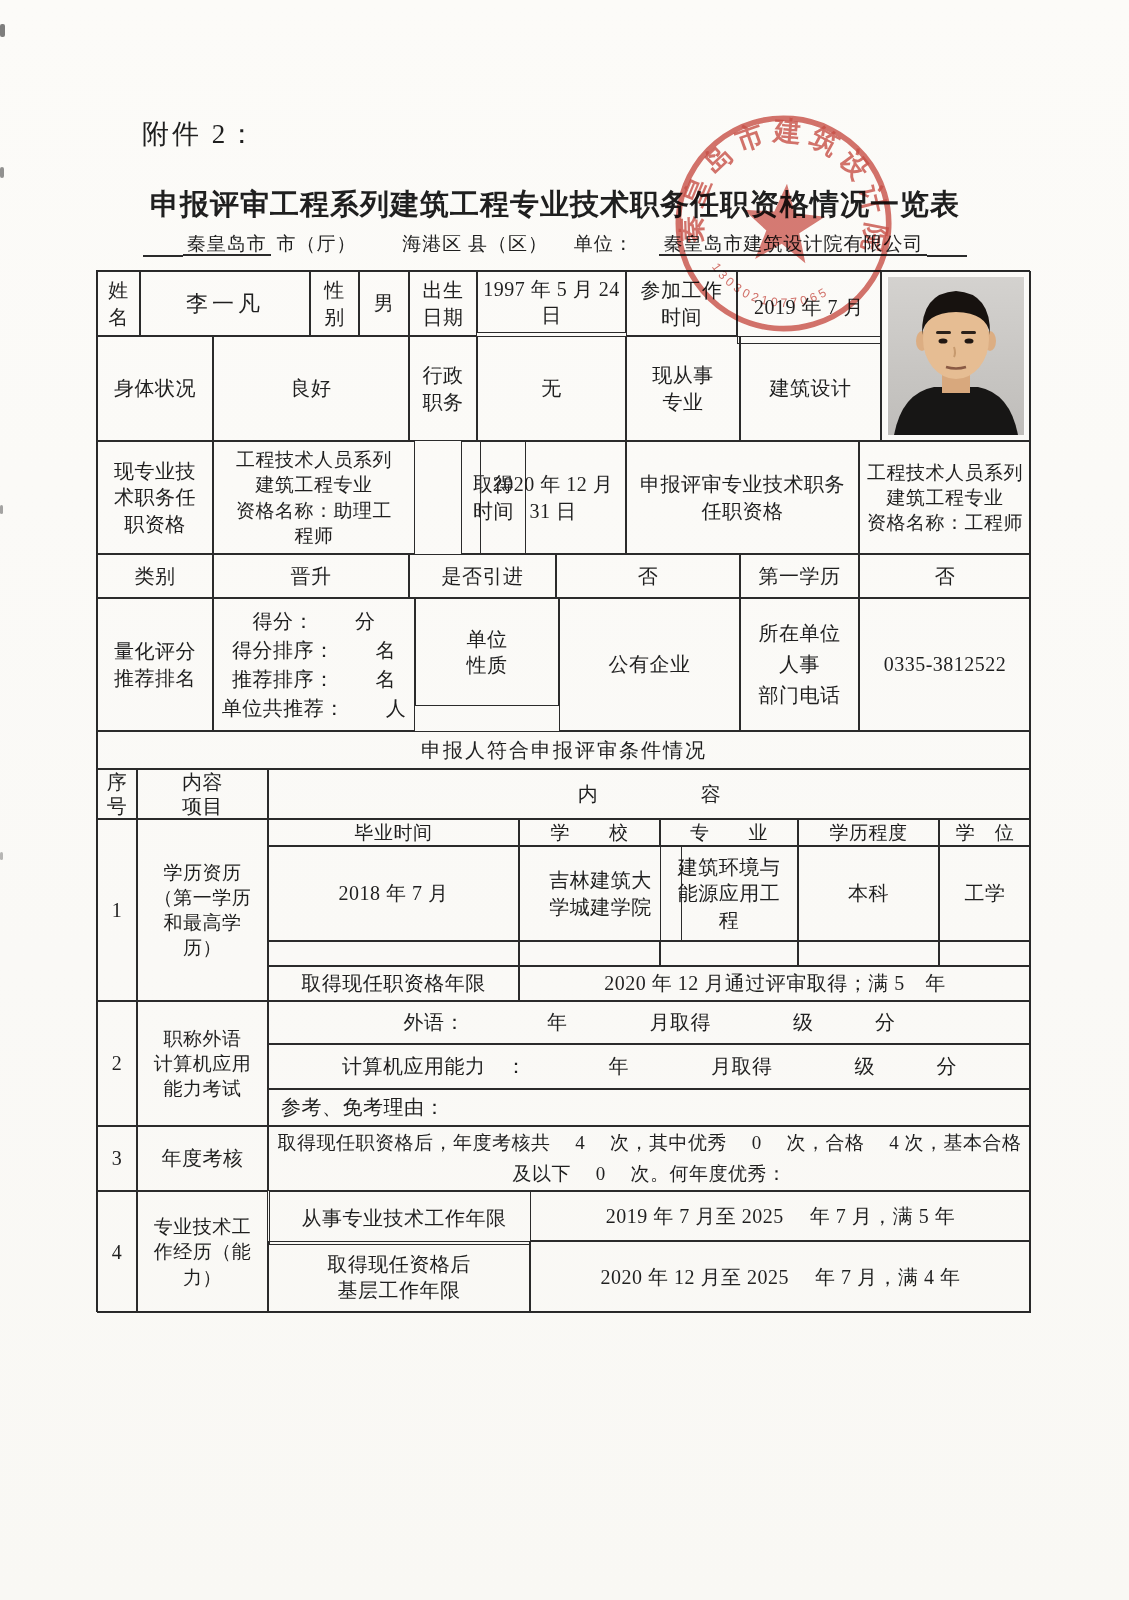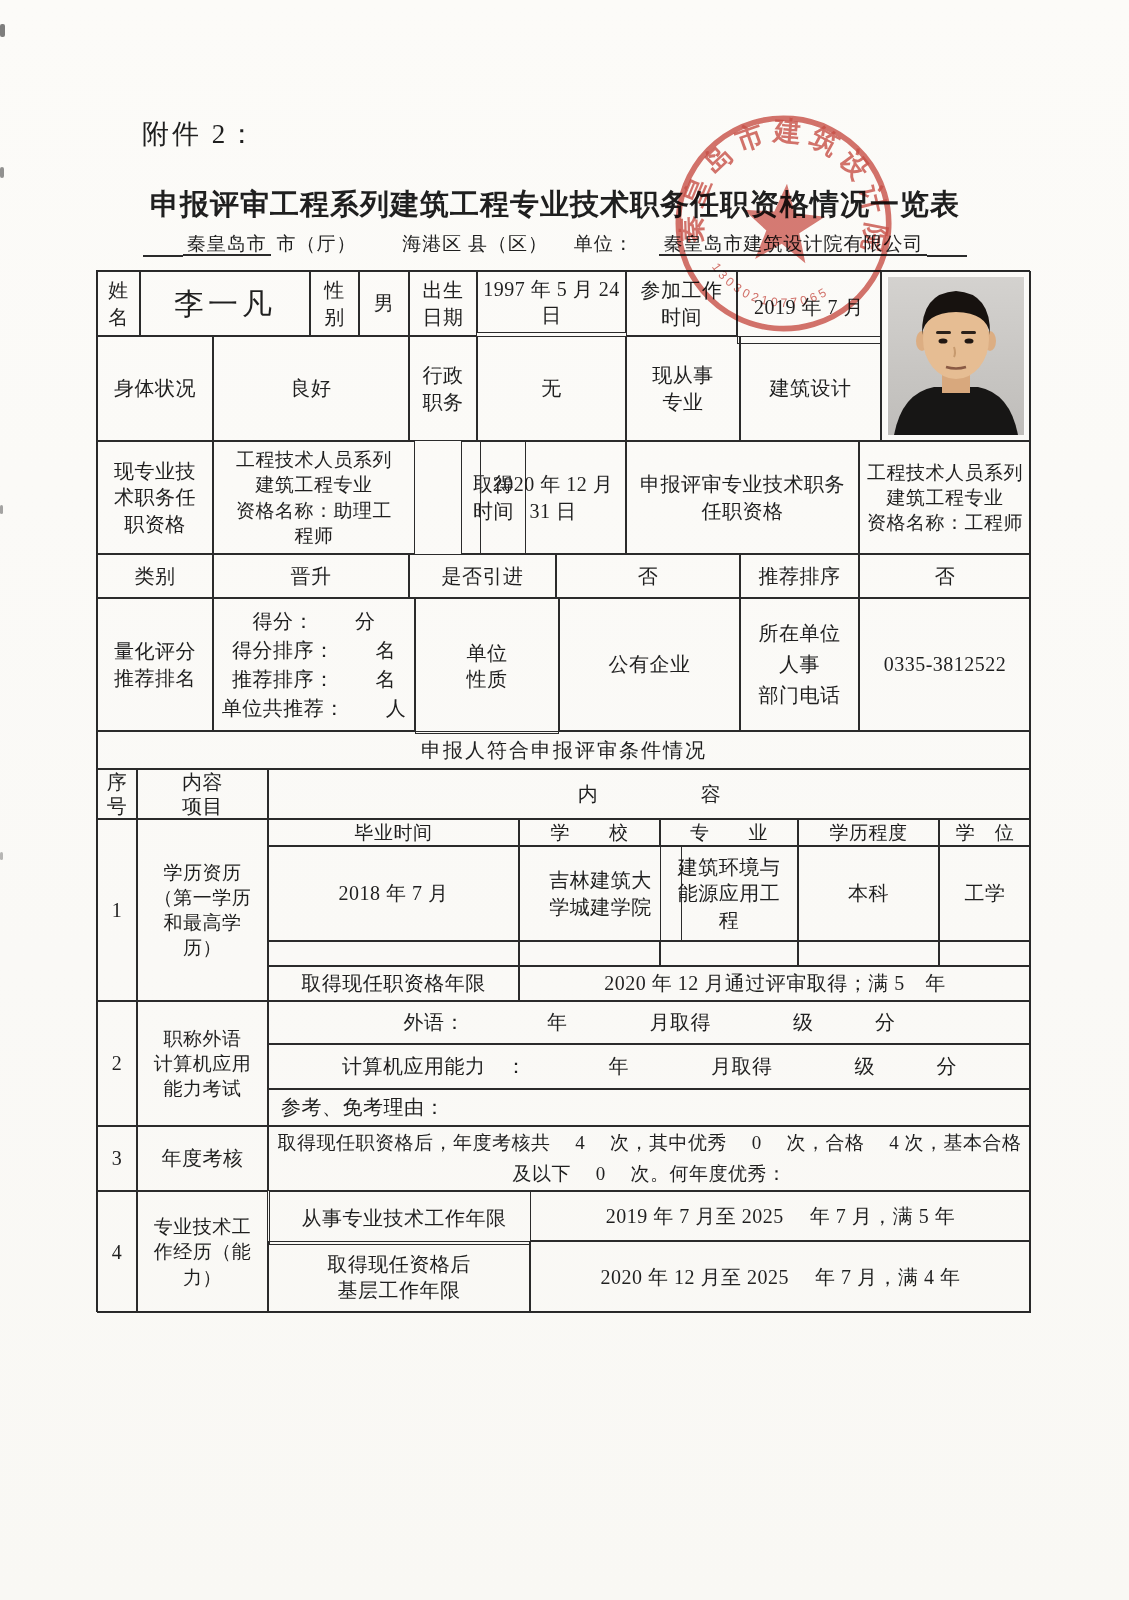--- a/index.html
+++ b/index.html
@@ -18,21 +18,21 @@
   .fill-underline{border-bottom:2px solid #2b2b2b;padding:0 4px;}
   #form-table{position:absolute;left:96px;top:270px;width:934px;height:1042px;border:1px solid #272727;box-sizing:border-box;}
   .cell{
     position:absolute;display:flex;align-items:center;justify-content:center;
     border:1px solid #2b2b2b;box-sizing:border-box;
     text-align:center;white-space:pre-line;line-height:1.32;
     font-size:20px;letter-spacing:.5px;overflow:hidden;
   }
   .al{justify-content:flex-start;text-align:left;padding-left:12px;}
   .f19{font-size:19px;}
-  .f22{font-size:30px;}
+  .f22{font-size:22px;}
   #photo-cell{padding:5px;}
   #photo-frame{width:100%;height:100%;background:#fdfdfd;display:flex;align-items:center;justify-content:center;}
   #seal{position:absolute;left:668px;top:104px;width:232px;height:240px;mix-blend-mode:multiply;opacity:.93;transform:rotate(5deg);pointer-events:none;}
 </style>
 </head>
 <body>
 <div id="page">
 
   <div class="artifact" style="left:0;top:24px;width:5px;height:13px;opacity:.65;"></div>
   <div class="artifact" style="left:0;top:167px;width:4px;height:11px;opacity:.55;"></div>
@@ -116,30 +116,30 @@
     <div class="cell" style="left:529px;top:170px;width:233px;height:113px;">申报评审专业技术职务
 任职资格</div>
     <div class="cell f19" style="left:762px;top:170px;width:172px;height:113px;">工程技术人员系列
 建筑工程专业
 资格名称：工程师</div>
 
     <div class="cell" style="left:0;top:283px;width:116px;height:44px;">类别</div>
     <div class="cell" style="left:116px;top:283px;width:196px;height:44px;">晋升</div>
     <div class="cell" style="left:312px;top:283px;width:147px;height:44px;">是否引进</div>
     <div class="cell" style="left:459px;top:283px;width:184px;height:44px;">否</div>
-    <div class="cell" style="left:643px;top:283px;width:119px;height:44px;">推荐排序</div>
+    <div class="cell" style="left:643px;top:283px;width:119px;height:44px;">第一学历</div>
     <div class="cell" style="left:762px;top:283px;width:172px;height:44px;">否</div>
 
     <div class="cell" style="left:0;top:327px;width:116px;height:133px;">量化评分
 推荐排名</div>
     <div class="cell" style="left:116px;top:327px;width:202px;height:133px;line-height:1.45;">得分：　　分
 得分排序：　　名
 推荐排序：　　名
 单位共推荐：　　人</div>
-    <div class="cell" style="left:318px;top:327px;width:144px;height:136px;">单位
+    <div class="cell" style="left:318px;top:327px;width:144px;height:108px;">单位
 性质</div>
     <div class="cell" style="left:462px;top:327px;width:181px;height:133px;">公有企业</div>
     <div class="cell" style="left:643px;top:327px;width:119px;height:133px;line-height:1.55;">所在单位
 人事
 部门电话</div>
     <div class="cell" style="left:762px;top:327px;width:172px;height:133px;">0335-3812522</div>
 
     <div class="cell" style="left:0;top:460px;width:934px;height:38px;letter-spacing:2px;">申报人符合申报评审条件情况</div>
 
     <div class="cell" style="left:0;top:498px;width:40px;height:50px;line-height:1.2;">序

